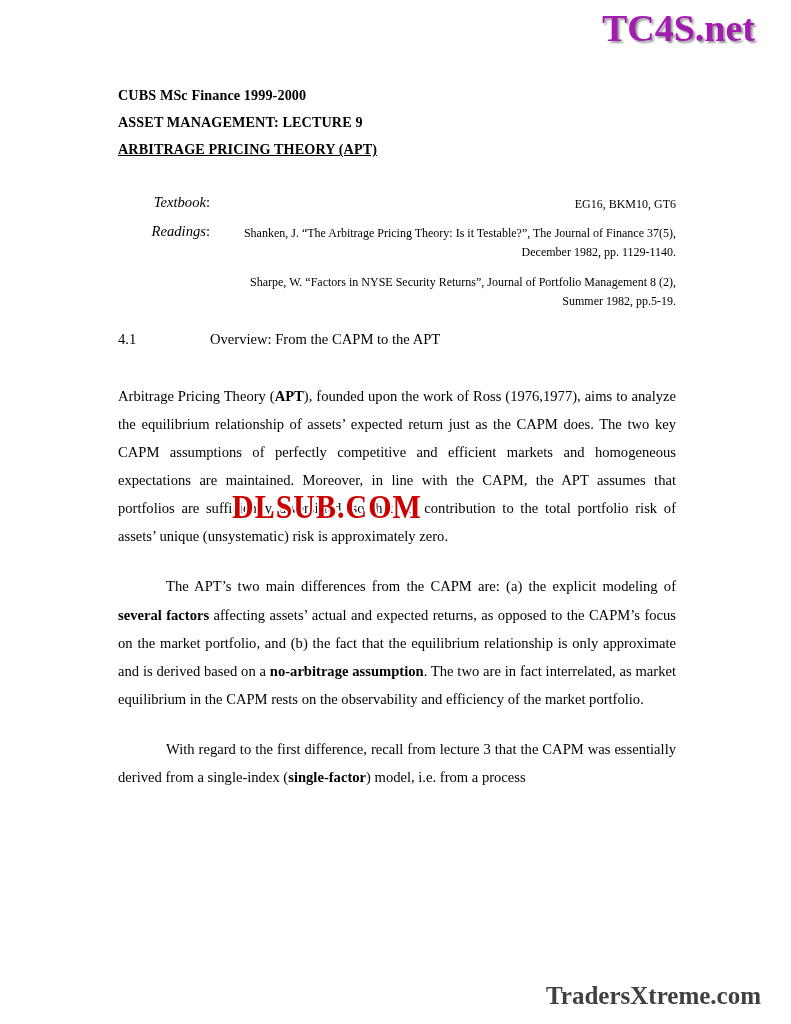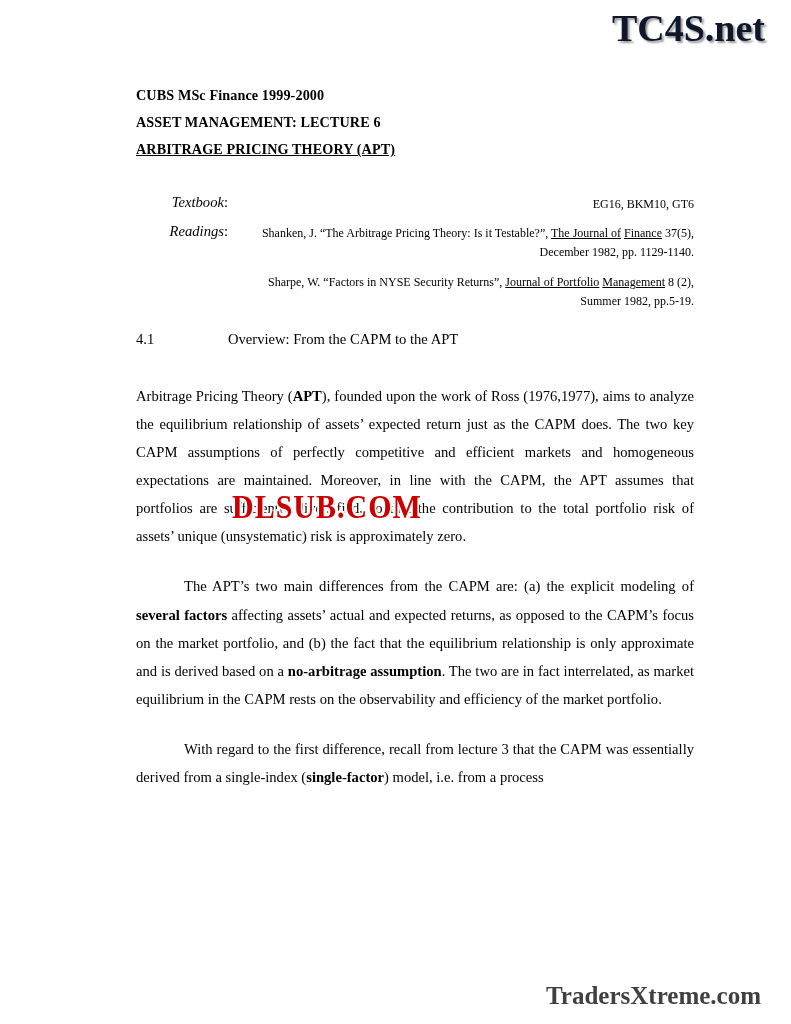--- a/index.html
+++ b/index.html
@@ -20,26 +20,26 @@
     position: relative;
     width: 791px;
     height: 1024px;
     box-sizing: border-box;
   }
 
   
   .wm-top {
     position: absolute;
     top: 6px;
-    right: 26px;
+    right: 36px;
     font-family: "Liberation Serif", serif;
     font-weight: bold;
     font-size: 38px;
     letter-spacing: 0px;
-    color: #0f172a;
+    color: #a21caf;
     text-shadow: 2px 2px 2px rgba(120,120,120,0.75);
     white-space: nowrap;
   }
 
   .wm-mid {
     position: absolute;
     top: 489px;
     left: 232px;
     font-family: "Liberation Serif", serif;
     font-weight: bold;
@@ -70,21 +70,21 @@
     text-shadow:
       -1px -1px 0 #ffffff,
        1px -1px 0 #ffffff,
       -1px  1px 0 #ffffff,
        1px  1px 0 #ffffff;
   }
 
   
   .content {
     position: absolute;
-    left: 136px;
+    left: 118px;
     top: 88px;
     width: 558px;
     font-size: 14.6px;
     line-height: 1.0;
   }
 
   .hdr-line {
     font-weight: bold;
     font-size: 14.2px;
     margin-bottom: 13px;
@@ -118,21 +118,21 @@
     flex: 0 0 92px;
     font-style: italic;
     font-size: 14.6px;
   }
   .ref-label .colon { font-style: normal; }
   .ref-body {
     flex: 1;
     font-size: 12px;
     line-height: 1.62;
   }
-  .u { text-decoration: underline; }
+  .u { }
 
   .section-row {
     margin-top: 20px;
     display: flex;
     align-items: baseline;
   }
   .section-num {
     width: 92px;
     flex: 0 0 92px;
     font-size: 14.6px;
@@ -154,21 +154,21 @@
 </head>
 <body>
 
 <div class="page">
 
   <div class="wm-top">TC4S.net</div>
 
   <div class="content">
 
     <div class="hdr-line">CUBS MSc Finance 1999-2000</div>
-    <div class="hdr-line">ASSET MANAGEMENT: LECTURE 6</div>
+    <div class="hdr-line">ASSET MANAGEMENT: LECTURE 9</div>
     <div class="title-underline">ARBITRAGE PRICING THEORY (APT)</div>
 
     <div class="refs">
 
       <div class="ref-row">
         <div class="ref-label"><span>Textbook</span><span class="colon">:</span></div>
         <div class="ref-body">EG16, BKM10, GT6</div>
       </div>
 
       <div class="ref-row">

